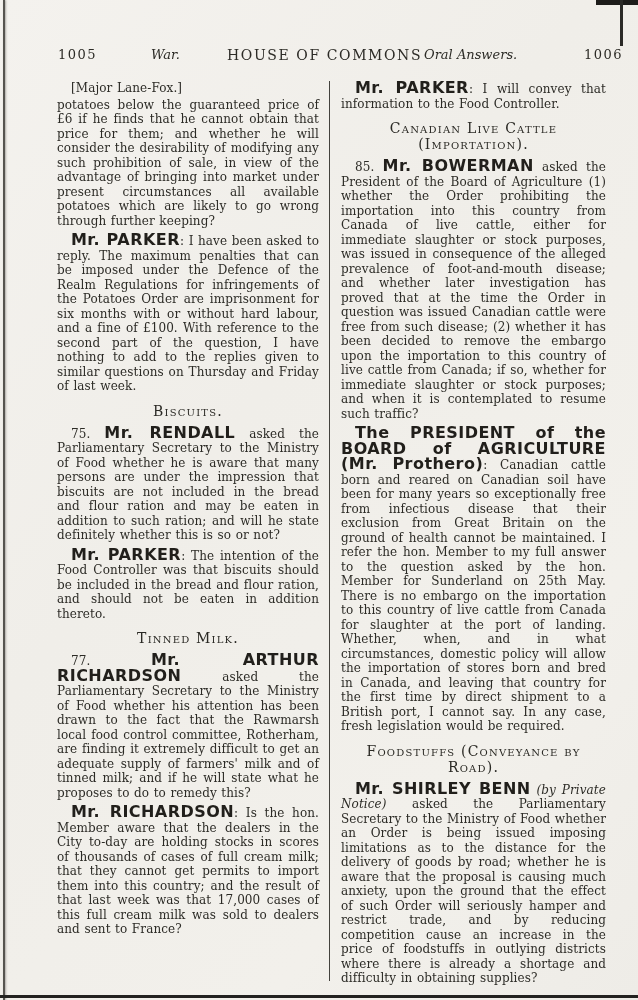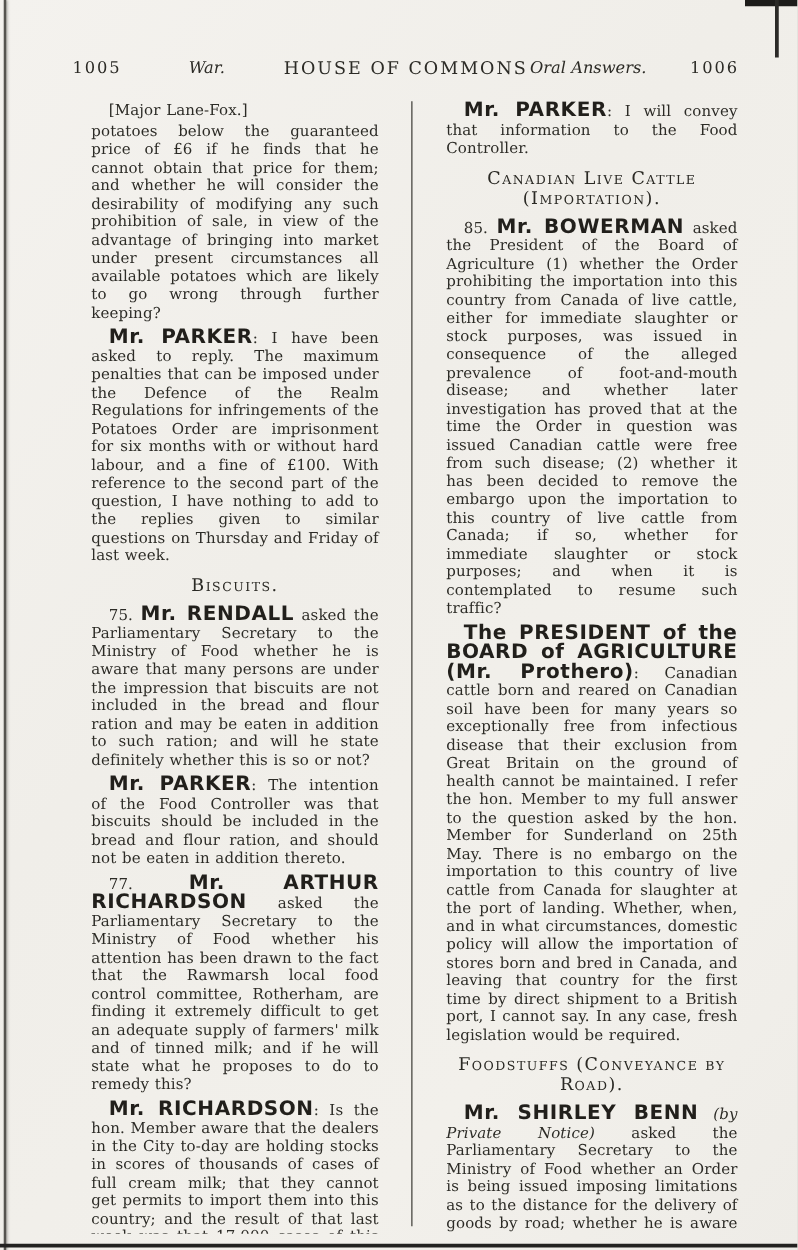--- a/index.html
+++ b/index.html
@@ -20,29 +20,29 @@
   .scan-bottom-line{position:absolute;left:0;bottom:2px;width:100%;height:3px;background:#232220;}
   .scan-corner-h{position:absolute;top:0;left:596px;width:42px;height:5px;background:#1d1c1a;}
   .scan-corner-v{position:absolute;top:0;left:620px;width:3px;height:46px;background:#2b2a27;}
   
   .header{position:absolute;top:47px;left:0;width:580px;height:18px;font-size:13px;}
   .header span{position:absolute;white-space:nowrap;top:0;}
   .h-pl{left:58px;letter-spacing:1.5px;}
   .h-war{left:151px;font-style:italic;}
   .h-title{left:227px;letter-spacing:1.6px;font-size:14px;}
   .h-oral{left:424px;font-style:italic;}
-  .h-pr{left:552px;letter-spacing:1.5px;text-align:right;}
+  .h-pr{left:584px;letter-spacing:1.5px;text-align:right;}
   
   .columns{position:absolute;top:81px;left:57px;width:549px;height:906px;overflow:hidden;}
   .col{position:absolute;top:0;}
   .col-left{left:0;width:262px;}
   .col-right{left:284px;width:265px;}
   .divider{position:absolute;left:272px;top:-6px;width:1px;height:906px;background:#43423d;}
   
-  p{margin:0 16px 5px;font-size:12px;line-height:14.5px;text-align:justify;
+  p{margin:0 0 5px;font-size:12px;line-height:14.5px;text-align:justify;
     letter-spacing:.1px;word-spacing:.6px;}
   p.byline{text-indent:14px;text-align:left;margin-bottom:2px;}
   p.para{text-indent:14px;}
   p.no-indent{text-indent:0;}
   .sec-heading{margin:9px 0 7px;font-size:14px;font-weight:400;text-align:center;
     font-variant:small-caps;letter-spacing:1.2px;color:#2a2924;}
   .speaker{font-family:"DejaVu Sans","Liberation Sans",sans-serif;font-weight:700;
     font-size:16px;letter-spacing:.45px;color:#211f1b;}
   .ital{font-style:italic;}
 </style>
@@ -64,20 +64,21 @@
   </div>
 
   <div class="columns">
     <div class="col col-left">
         <p class="byline"><span class="body-text">[Major Lane-Fox.]</span></p>
         <p class="para no-indent"><span class="body-text">potatoes below the guaranteed price of £6 if he finds that he cannot obtain that price for them; and whether he will consider the desirability of modifying any such prohibition of sale, in view of the advantage of bringing into market under present circumstances all available potatoes which are likely to go wrong through further keeping?</span></p>
         <p class="para"><span class="speaker">Mr. PARKER</span><span class="sep">: </span><span class="body-text">I have been asked to reply. The maximum penalties that can be imposed under the Defence of the Realm Regulations for infringements of the Potatoes Order are imprisonment for six months with or without hard labour, and a fine of £100.  With reference to the second part of the question, I have nothing to add to the replies given to similar questions on Thursday and Friday of last week.</span></p>
         <h3 class="sec-heading">Biscuits.</h3>
         <p class="para"><span class="qnum">75. </span><span class="speaker">Mr. RENDALL</span><span class="sep"> </span><span class="body-text">asked the Parliamentary Secretary to the Ministry of Food whether he is aware that many persons are under the impression that biscuits are not included in the bread and flour ration and may be eaten in addition to such ration; and will he state definitely whether this is so or not?</span></p>
         <p class="para"><span class="speaker">Mr. PARKER</span><span class="sep">: </span><span class="body-text">The intention of the Food Controller was that biscuits should be included in the bread and flour ration, and should not be eaten in addition thereto.</span></p>
+        <h3 class="sec-heading">Tinned Milk.</h3>
         <p class="para"><span class="qnum">77. </span><span class="speaker">Mr. ARTHUR RICHARDSON</span><span class="sep"> </span><span class="body-text">asked the Parliamentary Secretary to the Ministry of Food whether his attention has been drawn to the fact that the Rawmarsh local food control committee, Rotherham, are finding it extremely difficult to get an adequate supply of farmers' milk and of tinned milk; and if he will state what he proposes to do to remedy this?</span></p>
         <p class="para"><span class="speaker">Mr. RICHARDSON</span><span class="sep">: </span><span class="body-text">Is the hon. Member aware that the dealers in the City to-day are holding stocks in scores of thousands of cases of full cream milk; that they cannot get permits to import them into this country; and the result of that last week was that 17,000 cases of this full cream milk was sold to dealers and sent to France?</span></p>
       </div>
     <div class="divider"></div>
     <div class="col col-right">
         <p class="para"><span class="speaker">Mr. PARKER</span><span class="sep">: </span><span class="body-text">I will convey that information to the Food Controller.</span></p>
         <h3 class="sec-heading">Canadian Live Cattle (Importation).</h3>
         <p class="para"><span class="qnum">85. </span><span class="speaker">Mr. BOWERMAN</span><span class="sep"> </span><span class="body-text">asked the President of the Board of Agriculture (1) whether the Order prohibiting the importation into this country from Canada of live cattle, either for immediate slaughter or stock purposes, was issued in consequence of the alleged prevalence of foot-and-mouth disease; and whether later investigation has proved that at the time the Order in question was issued Canadian cattle were free from such disease; (2) whether it has been decided to remove the embargo upon the importation to this country of live cattle from Canada; if so, whether for immediate slaughter or stock purposes; and when it is contemplated to resume such traffic?</span></p>
         <p class="para"><span class="speaker">The PRESIDENT of the BOARD of AGRICULTURE (Mr. Prothero)</span><span class="sep">: </span><span class="body-text">Canadian cattle born and reared on Canadian soil have been for many years so exceptionally free from infectious disease that their exclusion from Great Britain on the ground of health cannot be maintained. I refer the hon. Member to my full answer to the question asked by the hon. Member for Sunderland on 25th May.  There is no embargo on the importation to this country of live cattle from Canada for slaughter at the port of landing.  Whether, when, and in what circumstances, domestic policy will allow the importation of stores born and bred in Canada, and leaving that country for the first time by direct shipment to a British port, I cannot say.  In any case, fresh legislation would be required.</span></p>
         <h3 class="sec-heading">Foodstuffs (Conveyance by Road).</h3>

